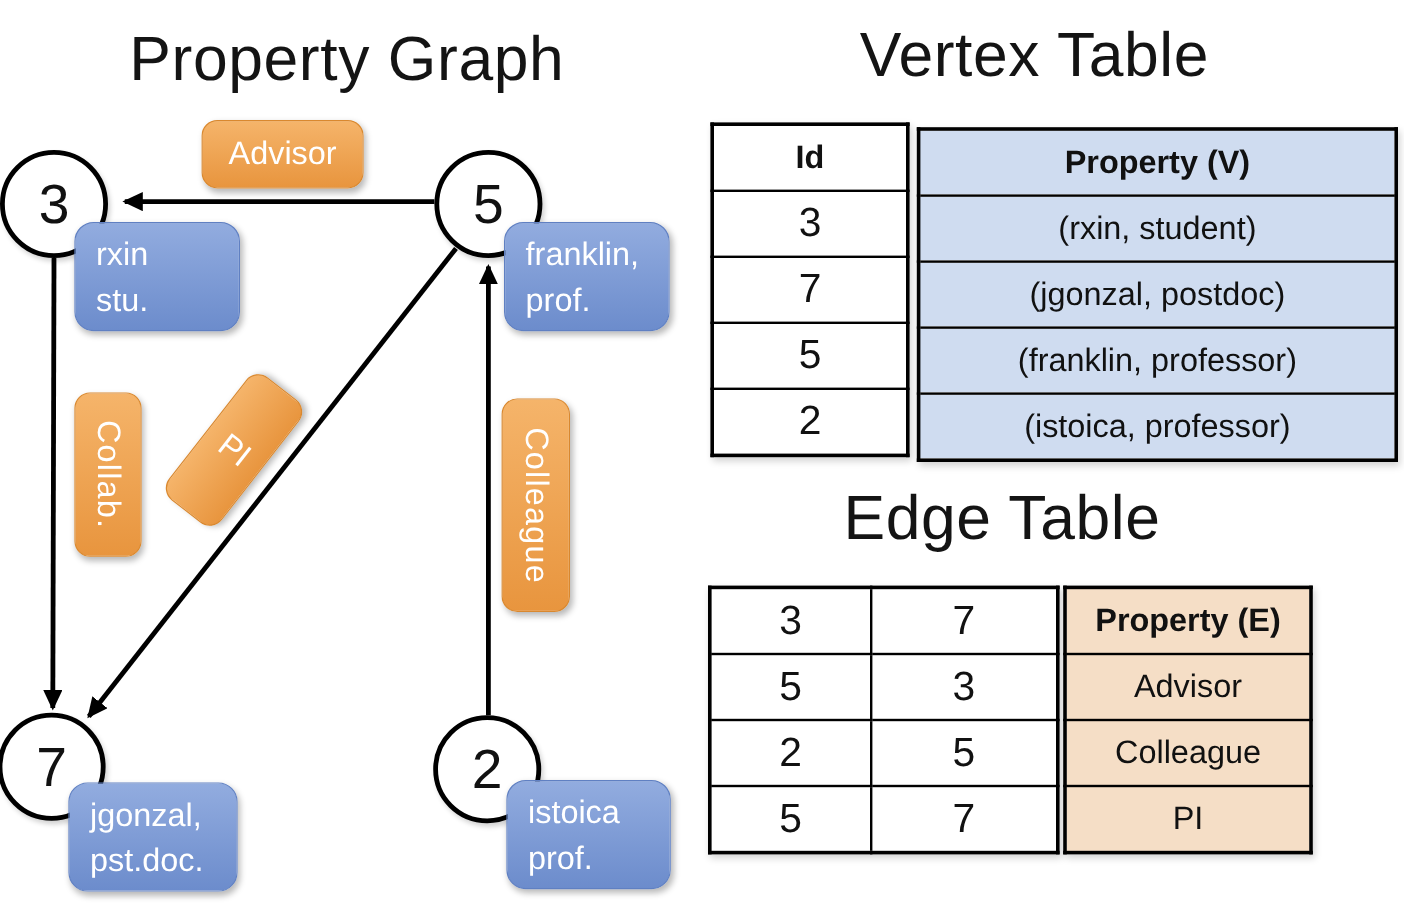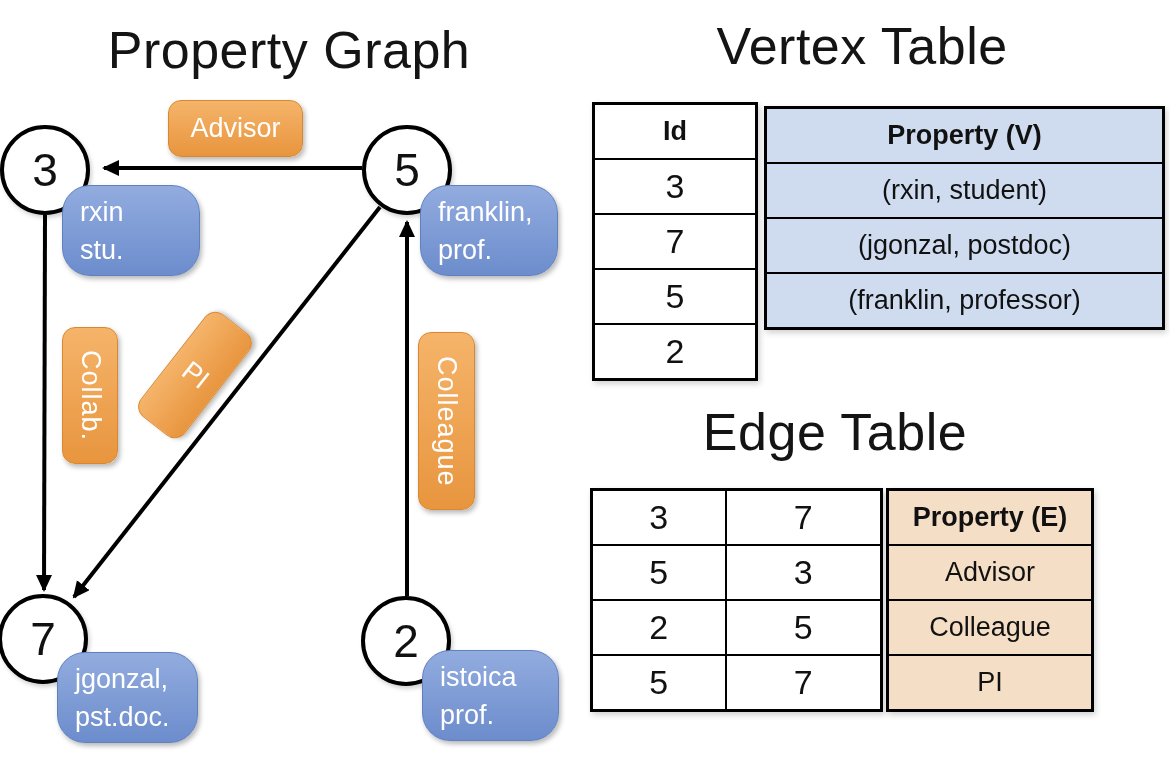--- a/index.html
+++ b/index.html
@@ -12,21 +12,21 @@
     color:#141414;letter-spacing:0.5px;white-space:nowrap;
   }
   
   .edges-svg{position:absolute;left:0;top:0;z-index:1;}
   .gnode{
     position:absolute;width:90px;height:90px;border:4px solid #000;border-radius:50%;
     background:#fff;box-sizing:border-box;display:flex;align-items:center;justify-content:center;
     font-size:46px;color:#111;z-index:2;box-shadow:2px 3px 4px rgba(0,0,0,0.18);
   }
   .vlabel{
-    position:absolute;z-index:3;border-radius:28px;box-sizing:border-box;
+    position:absolute;z-index:3;border-radius:16px;box-sizing:border-box;
     background:linear-gradient(180deg,var(--blue-top,#92ACDF),var(--blue-bottom,#6C8CCC));
     border:1px solid var(--blue-border,#6080C2);
     box-shadow:2px 3px 5px rgba(0,0,0,0.28);
     color:#fff;font-size:27px;line-height:38px;padding:7px 0 0 17px;
   }
   .elabel{
     position:absolute;z-index:3;border-radius:13px;box-sizing:border-box;
     background:linear-gradient(180deg,var(--orange-top,#F5B46A),var(--orange-bottom,#E8953E));
     border:1px solid var(--orange-border,#D9882F);
     box-shadow:2px 3px 5px rgba(0,0,0,0.28);
@@ -141,20 +141,23 @@
     </tr>
     <tr>
       <td>(rxin, student)</td>
     </tr>
     <tr>
       <td>(jgonzal, postdoc)</td>
     </tr>
     <tr>
       <td>(franklin, professor)</td>
     </tr>
+    <tr>
+      <td>(istoica, professor)</td>
+    </tr>
   </tbody>
     </table>
 
   <div class="big-title" style="left:590px;top:402px;width:490px;">Edge Table</div>
 
   <table class="ptable" style="left:590px;top:488px;width:290px;">
     <colgroup>
         <col style="width:134px">
         <col style="width:156px">
       </colgroup>

